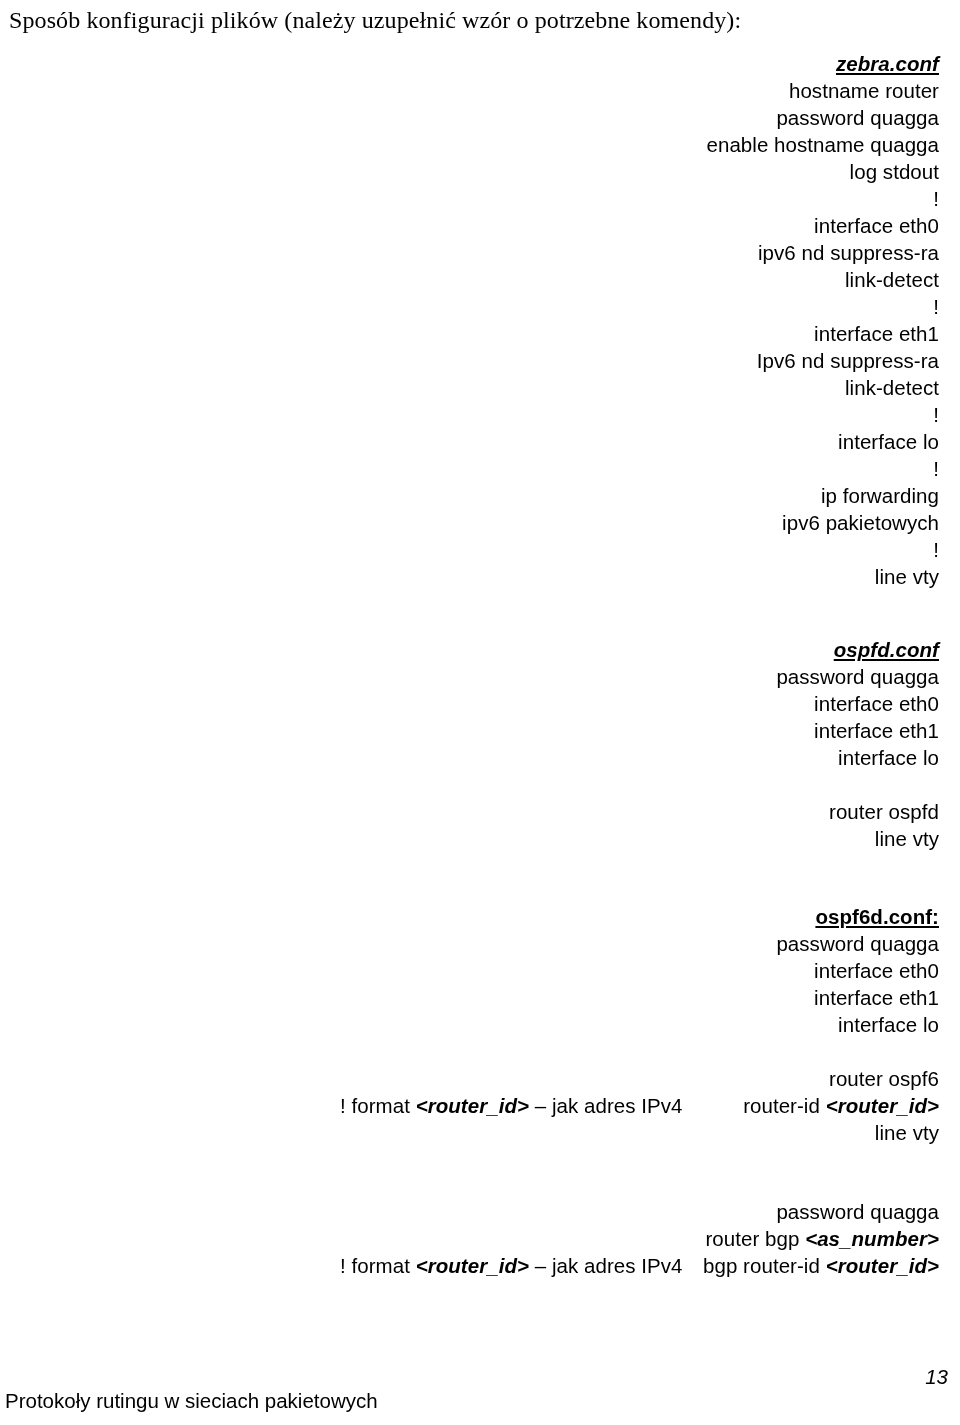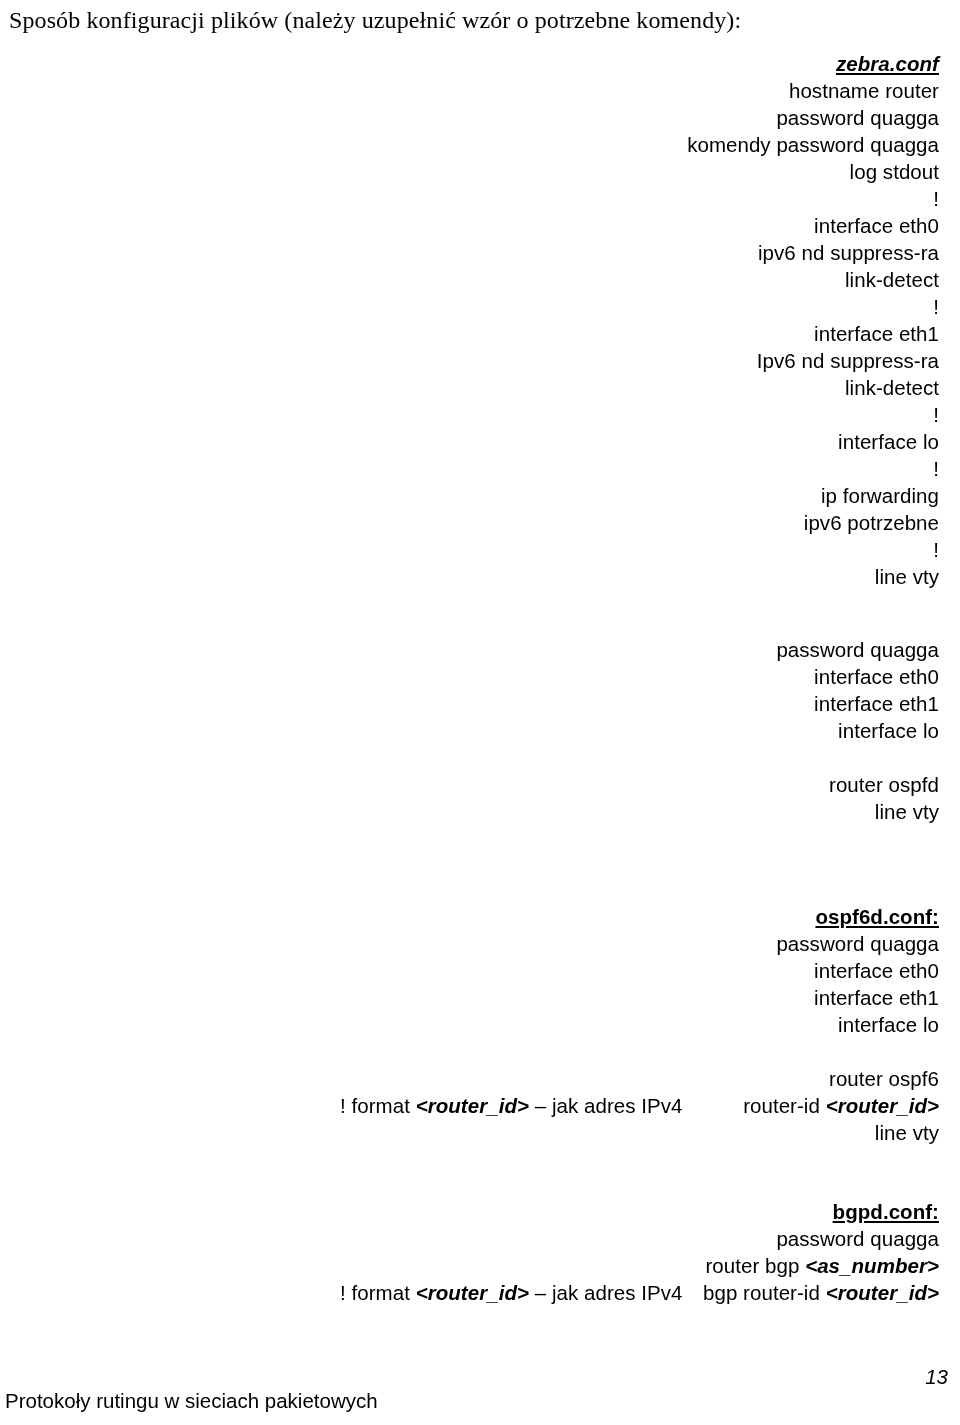--- a/index.html
+++ b/index.html
@@ -107,60 +107,60 @@
 
 <div class="page">
 
   <div class="doc-heading">Sposób konfiguracji plików (należy uzupełnić wzór o potrzebne komendy):</div>
 
   <div id="blocks-host">
       <div class="conf-block" style="top: 50px;">
         <div class="conf-line"><span class="fname ital">zebra.conf</span></div>
         <div class="conf-line"><span class="line-text">hostname router</span></div>
         <div class="conf-line"><span class="line-text">password quagga</span></div>
-        <div class="conf-line"><span class="line-text">komendy password quagga</span></div>
+        <div class="conf-line"><span class="line-text">enable hostname quagga</span></div>
         <div class="conf-line"><span class="line-text">log stdout</span></div>
         <div class="conf-line"><span class="line-text">!</span></div>
         <div class="conf-line"><span class="line-text">interface eth0</span></div>
         <div class="conf-line"><span class="line-text">ipv6 nd suppress-ra</span></div>
         <div class="conf-line"><span class="line-text">link-detect</span></div>
         <div class="conf-line"><span class="line-text">!</span></div>
         <div class="conf-line"><span class="line-text">interface eth1</span></div>
         <div class="conf-line"><span class="line-text">Ipv6 nd suppress-ra</span></div>
         <div class="conf-line"><span class="line-text">link-detect</span></div>
         <div class="conf-line"><span class="line-text">!</span></div>
         <div class="conf-line"><span class="line-text">interface lo</span></div>
         <div class="conf-line"><span class="line-text">!</span></div>
         <div class="conf-line"><span class="line-text">ip forwarding</span></div>
-        <div class="conf-line"><span class="line-text">ipv6 potrzebne</span></div>
+        <div class="conf-line"><span class="line-text">ipv6 pakietowych</span></div>
         <div class="conf-line"><span class="line-text">!</span></div>
         <div class="conf-line"><span class="line-text">line vty</span></div>
       </div>
       <div class="conf-block" style="top: 636px;">
+        <div class="conf-line"><span class="fname ital">ospfd.conf</span></div>
         <div class="conf-line"><span class="line-text">password quagga</span></div>
         <div class="conf-line"><span class="line-text">interface eth0</span></div>
         <div class="conf-line"><span class="line-text">interface eth1</span></div>
         <div class="conf-line"><span class="line-text">interface lo</span></div>
         <div class="conf-line blank"></div>
         <div class="conf-line"><span class="line-text">router ospfd</span></div>
         <div class="conf-line"><span class="line-text">line vty</span></div>
       </div>
       <div class="conf-block" style="top: 903px;">
         <div class="conf-line"><span class="fname">ospf6d.conf:</span></div>
         <div class="conf-line"><span class="line-text">password quagga</span></div>
         <div class="conf-line"><span class="line-text">interface eth0</span></div>
         <div class="conf-line"><span class="line-text">interface eth1</span></div>
         <div class="conf-line"><span class="line-text">interface lo</span></div>
         <div class="conf-line blank"></div>
         <div class="conf-line"><span class="line-text">router ospf6</span></div>
         <div class="conf-line"><span class="line-text">router-id <span class="ph">&lt;router_id&gt;</span></span><span class="conf-comment">! format <span class="ph">&lt;router_id&gt;</span> – jak adres IPv4</span></div>
         <div class="conf-line"><span class="line-text">line vty</span></div>
       </div>
       <div class="conf-block" style="top: 1198px;">
-        <div class="conf-line"><span class="fname">bgpd.conf:</span></div>
         <div class="conf-line"><span class="line-text">password quagga</span></div>
         <div class="conf-line"><span class="line-text">router bgp <span class="ph">&lt;as_number&gt;</span></span></div>
         <div class="conf-line"><span class="line-text">bgp router-id <span class="ph">&lt;router_id&gt;</span></span><span class="conf-comment">! format <span class="ph">&lt;router_id&gt;</span> – jak adres IPv4</span></div>
       </div>
     </div>
 
   <div class="footer-note">Protokoły rutingu w sieciach pakietowych</div>
 
   <div class="page-number">13</div>
 

